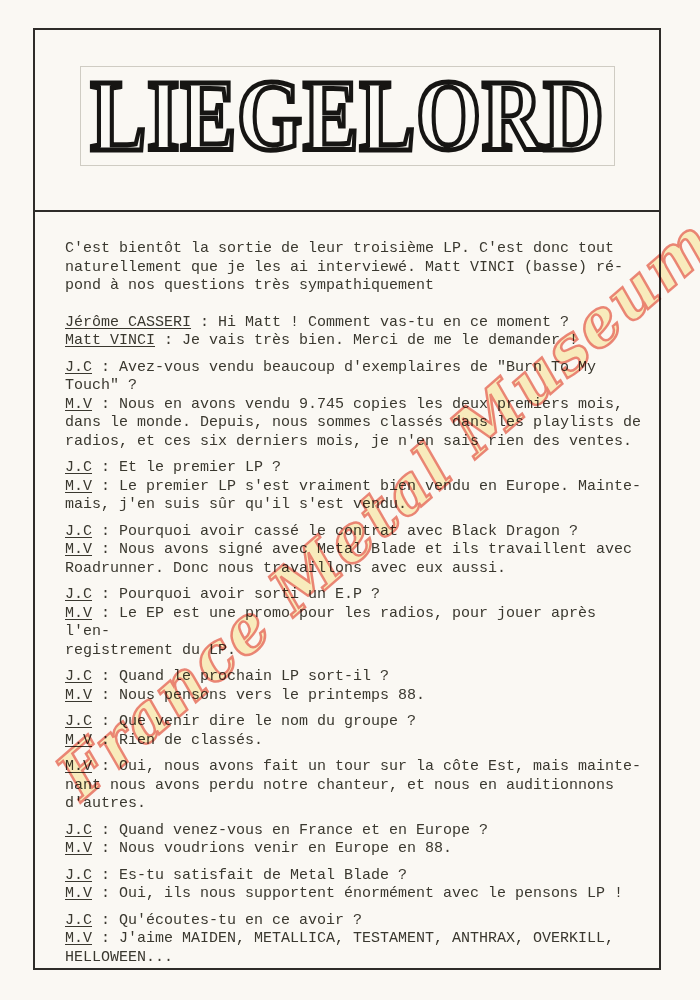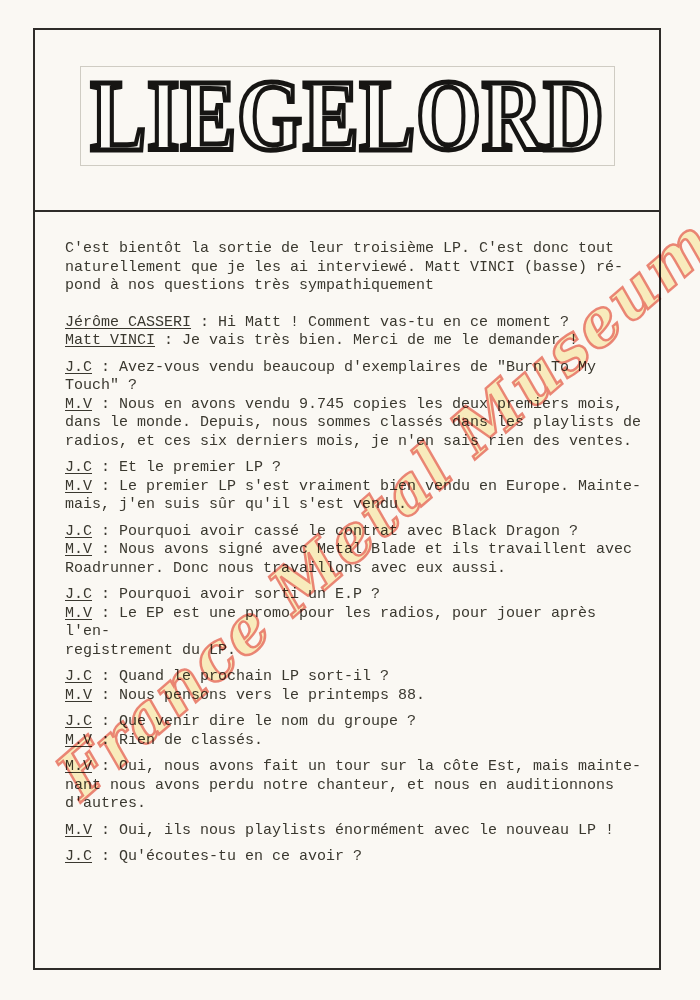--- a/index.html
+++ b/index.html
@@ -103,24 +103,31 @@
       <p class="qa"><span class="speaker">J.C</span><span class="qa-text"> : Que venir dire le nom du groupe ?</span></p>
       <p class="qa"><span class="speaker">M.V</span><span class="qa-text"> : Rien de classés.</span></p>
     </div>
 
     <div class="exchange">
       <p class="qa"><span class="speaker">M.V</span><span class="qa-text"> : Oui, nous avons fait un tour sur la côte Est, mais mainte-
 nant nous avons perdu notre chanteur, et nous en auditionnons
 d'autres.</span></p>
     </div>
 
+    <div class="exchange">
+      <p class="qa"><span class="speaker">J.C</span><span class="qa-text"> : Quand venez-vous en France et en Europe ?</span></p>
+      <p class="qa"><span class="speaker">M.V</span><span class="qa-text"> : Nous voudrions venir en Europe en 88.</span></p>
+    </div>
 
     <div class="exchange">
-      <p class="qa"><span class="speaker">M.V</span><span class="qa-text"> : Oui, ils nous playlists énormément avec le nouveau LP !</span></p>
+      <p class="qa"><span class="speaker">J.C</span><span class="qa-text"> : Es-tu satisfait de Metal Blade ?</span></p>
+      <p class="qa"><span class="speaker">M.V</span><span class="qa-text"> : Oui, ils nous supportent énormément avec le pensons LP !</span></p>
     </div>
 
     <div class="exchange">
       <p class="qa"><span class="speaker">J.C</span><span class="qa-text"> : Qu'écoutes-tu en ce avoir ?</span></p>
+      <p class="qa"><span class="speaker">M.V</span><span class="qa-text"> : J'aime MAIDEN, METALLICA, TESTAMENT, ANTHRAX, OVERKILL,
+HELLOWEEN...</span></p>
     </div>
   </div>
 </div>
 
 <div class="watermark">France Metal Museum</div>
 
 </body></html>

